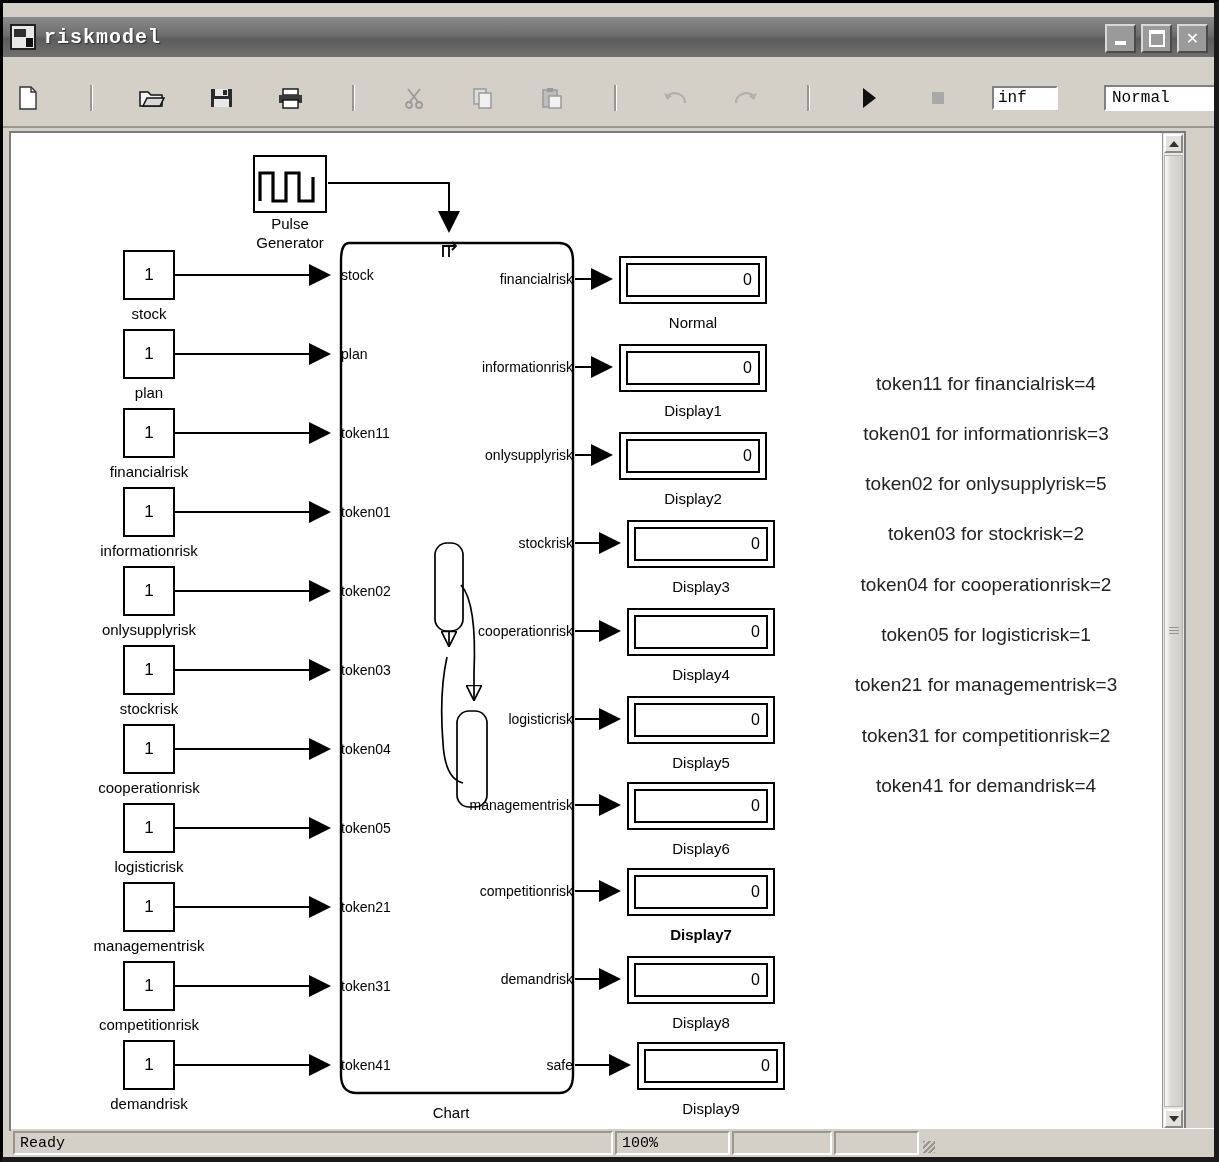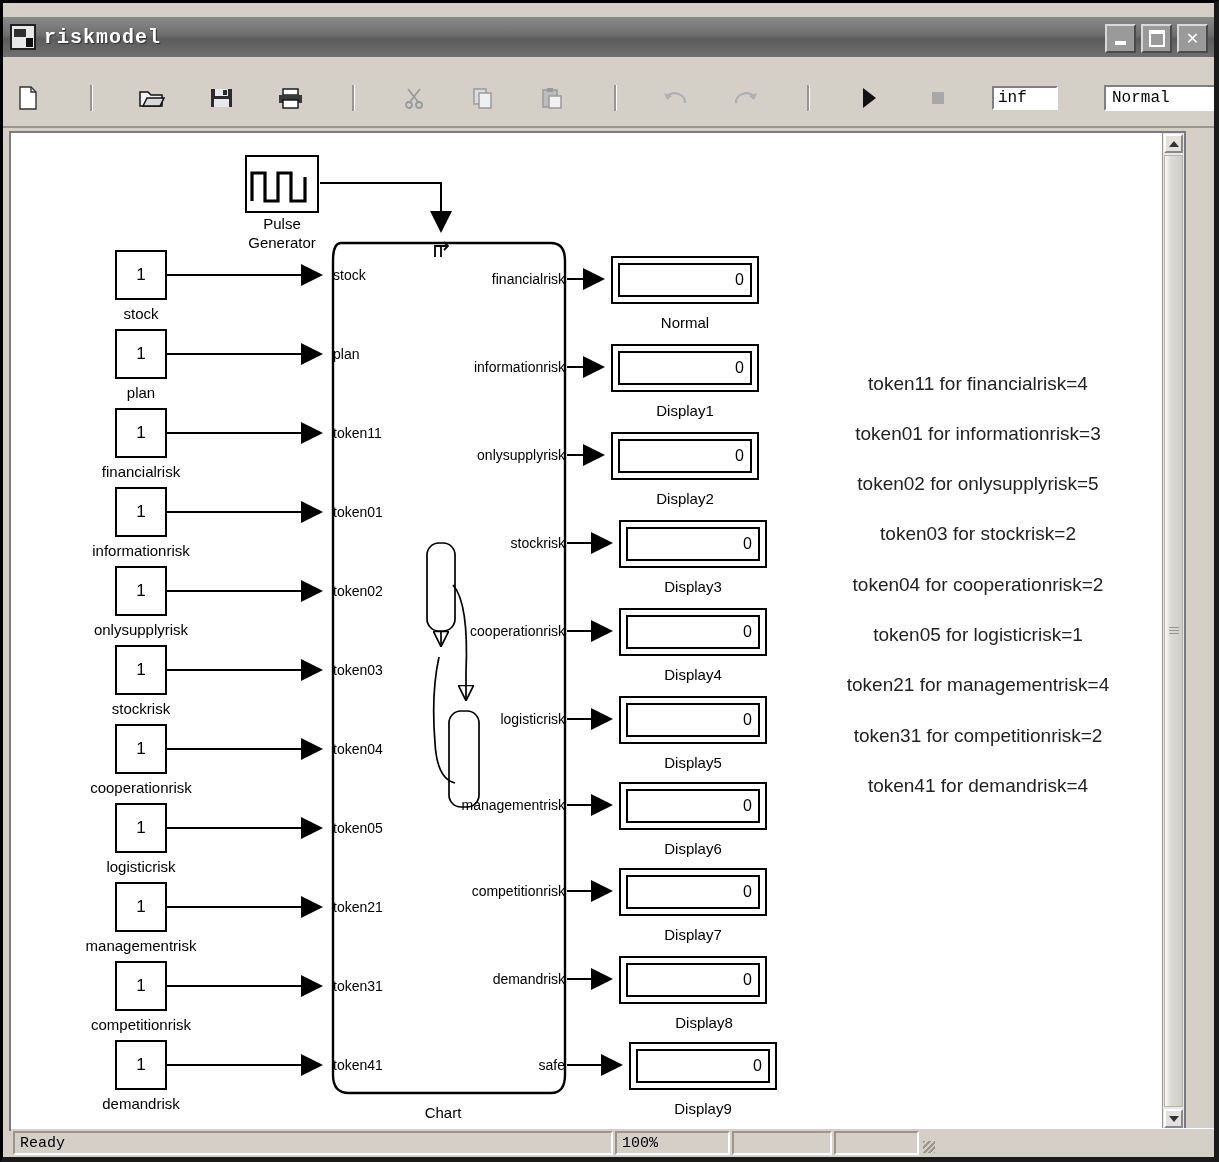--- a/index.html
+++ b/index.html
@@ -73,21 +73,21 @@
     position:absolute;right:2px;top:2px;width:26px;height:18px;background:#d4d0c8;
     border:2px solid #fff;border-right-color:#5a5a5a;border-bottom-color:#5a5a5a;
     display:flex;align-items:center;justify-content:center;
   }
   .tsel .arrowbox:after{content:"";border-left:6px solid transparent;border-right:6px solid transparent;border-top:7px solid #000;}
   
   .canvas-wrap{
     position:absolute;left:6px;top:128px;width:1177px;height:1000px;
     background:#fff;border:2px solid #7b7b7b;box-sizing:border-box;overflow:hidden;
   }
-  .canvas{position:absolute;left:0;top:0;width:1078px;height:996px;}
+  .canvas{position:absolute;left:8px;top:0;width:1078px;height:996px;}
   .vscroll{
     position:absolute;right:0;top:0;width:22px;height:100%;
     background:#e8e8e8;border-left:1px solid #9a968e;box-sizing:border-box;
   }
   .sb-arrow{
     position:absolute;left:1px;width:19px;height:19px;background:#e4e2dd;
     border:2px solid #fff;border-right-color:#8a8a8a;border-bottom-color:#8a8a8a;
     box-sizing:border-box;display:flex;align-items:center;justify-content:center;cursor:pointer;
   }
   .sb-arrow.up{top:1px;}
@@ -478,39 +478,39 @@
       <div class="blabel" style="left:682px;top:621px;">Display5</div>
 
       <div class="disp" style="position:absolute;left:608px;top:649px;">
           <div class="disp-in">0</div>
         </div>
       <div class="blabel" style="left:682px;top:707px;">Display6</div>
 
       <div class="disp" style="position:absolute;left:608px;top:735px;">
           <div class="disp-in">0</div>
         </div>
-      <div class="blabel" style="left:682px;top:793px;">Display7</div>
+      <div class="blabel" style="left:682px;top:793px;font-weight:bold;">Display7</div>
 
       <div class="disp" style="position:absolute;left:608px;top:823px;">
           <div class="disp-in">0</div>
         </div>
-      <div class="blabel" style="left:682px;top:881px;margin-left:11px;">Display8</div>
+      <div class="blabel" style="left:682px;top:881px;">Display8</div>
 
       <div class="disp" style="position:absolute;left:618px;top:909px;">
           <div class="disp-in">0</div>
         </div>
       <div class="blabel" style="left:692px;top:967px;">Display9</div>
 
       <div class="ann" style="left:967px;top:240px;">token11 for financialrisk=4</div>
       <div class="ann" style="left:967px;top:290px;">token01 for informationrisk=3</div>
       <div class="ann" style="left:967px;top:340px;">token02 for onlysupplyrisk=5</div>
       <div class="ann" style="left:967px;top:390px;">token03 for stockrisk=2</div>
       <div class="ann" style="left:967px;top:441px;">token04 for cooperationrisk=2</div>
       <div class="ann" style="left:967px;top:491px;">token05 for logisticrisk=1</div>
-      <div class="ann" style="left:967px;top:541px;">token21 for managementrisk=4</div>
+      <div class="ann" style="left:967px;top:541px;">token21 for managementrisk=3</div>
       <div class="ann" style="left:967px;top:592px;">token31 for competitionrisk=2</div>
       <div class="ann" style="left:967px;top:642px;">token41 for demandrisk=4</div>
 
     </div>
 
     <div class="vscroll">
       <div class="sb-arrow up">
           <i></i>
         </div>
       <div class="sb-thumb">

